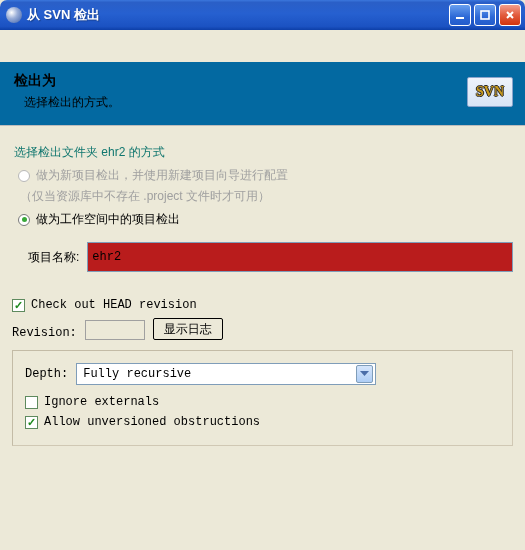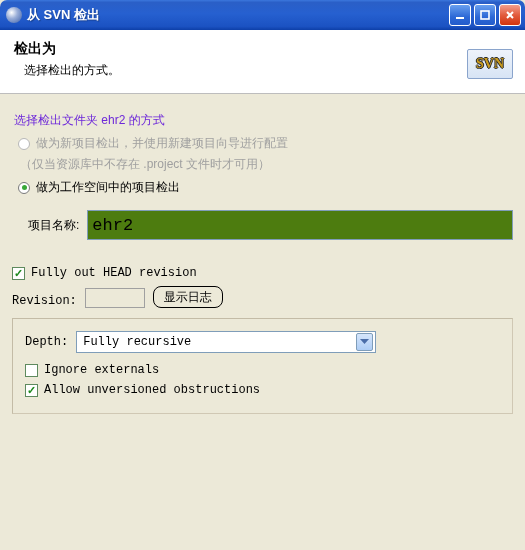--- a/index.html
+++ b/index.html
@@ -35,79 +35,80 @@
   border-radius: 3px;
   border: 1px solid #fff;
   display: flex; align-items: center; justify-content: center;
   color: #fff; font-weight: bold; font-family: Arial;
 }
 .winbtn.min, .winbtn.max { background: linear-gradient(to bottom,#69a0ef,#2c68d6 60%,#235ccb); }
 .winbtn.close { background: linear-gradient(to bottom,#f39e8c,#e25c3f 50%,#d2340e); }
 .winbtn svg { display:block; }
 
 .header-band {
-  background: #ffffff;
+  background: #0369a1;
   border-bottom: 1px solid #bdbdbd;
   padding: 10px 12px 14px 14px;
   display: flex;
-  align-items: flex-end;
+  align-items: center;
   justify-content: space-between;
+  margin-top: 32px;
 }
 .header-band .h-title { font-size: 14px; font-weight: bold; color: #000; margin-bottom: 4px; }
 .header-band .h-sub { font-size: 12px; color: #000; margin-left: 10px; }
 .svn-logo {
   width: 46px; height: 30px;
   background: linear-gradient(to bottom,#eef3fb,#d7e4f5);
   border: 1px solid #8aa4cc;
   border-radius: 2px;
   display:flex; align-items:center; justify-content:center;
   font-weight: bold; font-size: 14px;
   color:#c99b1e; text-shadow:1px 0 0 #2a2a2a,-1px 0 0 #2a2a2a,0 1px 0 #2a2a2a,0 -1px 0 #2a2a2a;
   font-family: Liberation Serif, serif;
 }
 
 .content { padding: 12px 12px 8px 12px; }
 
-.section-label { margin: 6px 0 6px 2px; color:#6d28d9; }
+.section-label { margin: 6px 0 6px 2px; color:#0f766e; }
 
 .radio-row { display:flex; align-items:center; margin:4px 0 4px 6px; color:#000; }
 .radio-row.disabled { color:#a0a0a0; }
 .radio-dot {
   width:12px; height:12px; border-radius:50%;
   border:1px solid #7a7a7a; background:#fff;
   margin-right:6px; display:flex; align-items:center; justify-content:center;
 }
 .radio-row.disabled .radio-dot { border-color:#b8b8b8; }
 .radio-dot .inner { width:5px; height:5px; border-radius:50%; background:#38a838; display:none;}
 .radio-row.selected .radio-dot .inner{display:block;}
 .hint-paren { margin:2px 0 6px 8px; color:#a0a0a0; }
 
 .name-row { display:flex; align-items:center; margin:14px 0 6px 2px; }
 .name-row label { margin-right:8px;margin-left:14px; }
 .text-input {
   flex:1; height:21px;
-  border:1px solid #7f9db9; background:#4d7c0f;
-  padding:14px 4px; font-size:17px; font-family: "Courier New", monospace;
+  border:1px solid #7f9db9; background:#b91c1c;
+  padding:14px 4px; font-size:12px; font-family: "Courier New", monospace;
 }
 
 .chk-row { display:flex; align-items:center; margin:6px 0; }
 .chkbox {
   width:13px; height:13px; border:1px solid #5e8a5e;
   background:#fff; margin-right:6px;
   display:flex; align-items:center; justify-content:center;
   font-size:11px; color:#1e8a1e; font-weight:bold; line-height:11px;
 }
 .chkbox.checked::after{ content:"✓"; }
 
 .rev-row{ display:flex; align-items:flex-end; margin:6px 0 10px 0; gap:8px;}
 .rev-row label{ font-family:"Courier New",monospace; }
 .rev-input{ width:60px; height:20px; border:1px solid #a0a0a0; background:#ece9d8; }
 .btn-small{
   height:22px; padding:0 10px;
-  background:#ece9d8; border:1px solid #000; border-radius:8px;
+  background:#ece9d8; border:1px solid #000; border-radius:2px;
   font-size:12px; cursor:default;
 }
 
 .group-box{
   border:1px solid #d0c8b4;
   border-top-color:#c3bba6; border-left-color:#c3bba6;
   padding:12px 12px 10px 12px; margin-top:6px;
   background:#ece9d8;
 }
 .depth-row{ display:flex; align-items:center; margin-bottom:10px;}
@@ -180,21 +181,21 @@
 
   <div class="name-row">
     <label>项目名称:</label>
     <input type="text" class="text-input" value="ehr2" style="">
   </div>
 
   <div style="height:14px"></div>
 
   <div class="chk-row">
     <span class="chkbox checked"></span>
-    <label class="monolbl">Fully out HEAD revision</label>
+    <label class="monolbl">Check out HEAD revision</label>
   </div>
 
   <div class="rev-row">
     <label>Revision:</label>
     <input type="text" class="rev-input" disabled="" value="" style="">
     <button class="btn-small">显示日志</button>
   </div>
 
   <div class="group-box">
     <div class="depth-row">

